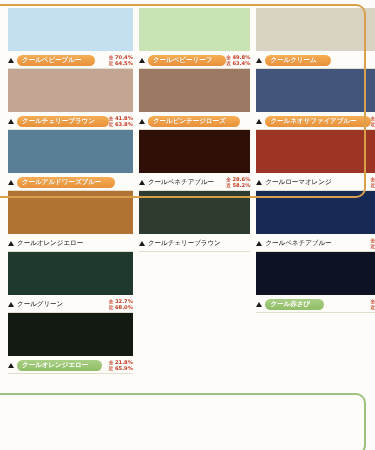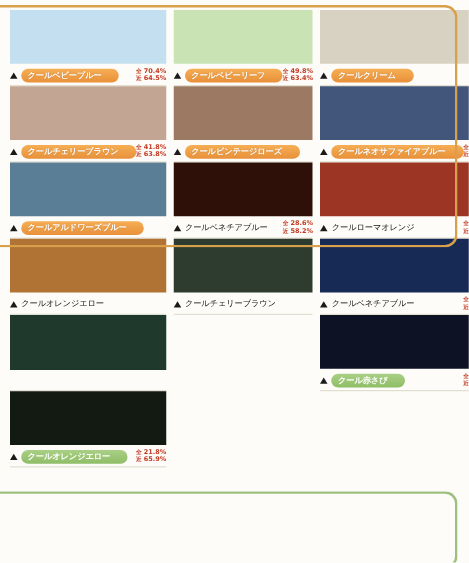--- a/index.html
+++ b/index.html
@@ -299,20 +299,34 @@
             <div class="vals">
               <span>33.6%</span>
               <span>65.7%</span>
             </div>
           </div>
         </div>
         <div class="divider"></div>
       </div>
       <div class="cell">
         <div class="swatch" style="background: rgb(31, 58, 44);"></div>
+        <div class="labelrow plain">
+          <span class="tri"></span>
+          <span class="name">クールグリーン</span>
+          <div class="stats">
+            <div class="keys">
+              <span>全</span>
+              <span>近</span>
+            </div>
+            <div class="vals">
+              <span>32.7%</span>
+              <span>68.0%</span>
+            </div>
+          </div>
+        </div>
         <div class="divider"></div>
       </div>
       <div class="cell empty">
         <div class="swatch"></div>
         <div class="labelrow plain">
           <span class="tri"></span>
           <span class="name"></span>
         </div>
       </div>
       <div class="cell">

